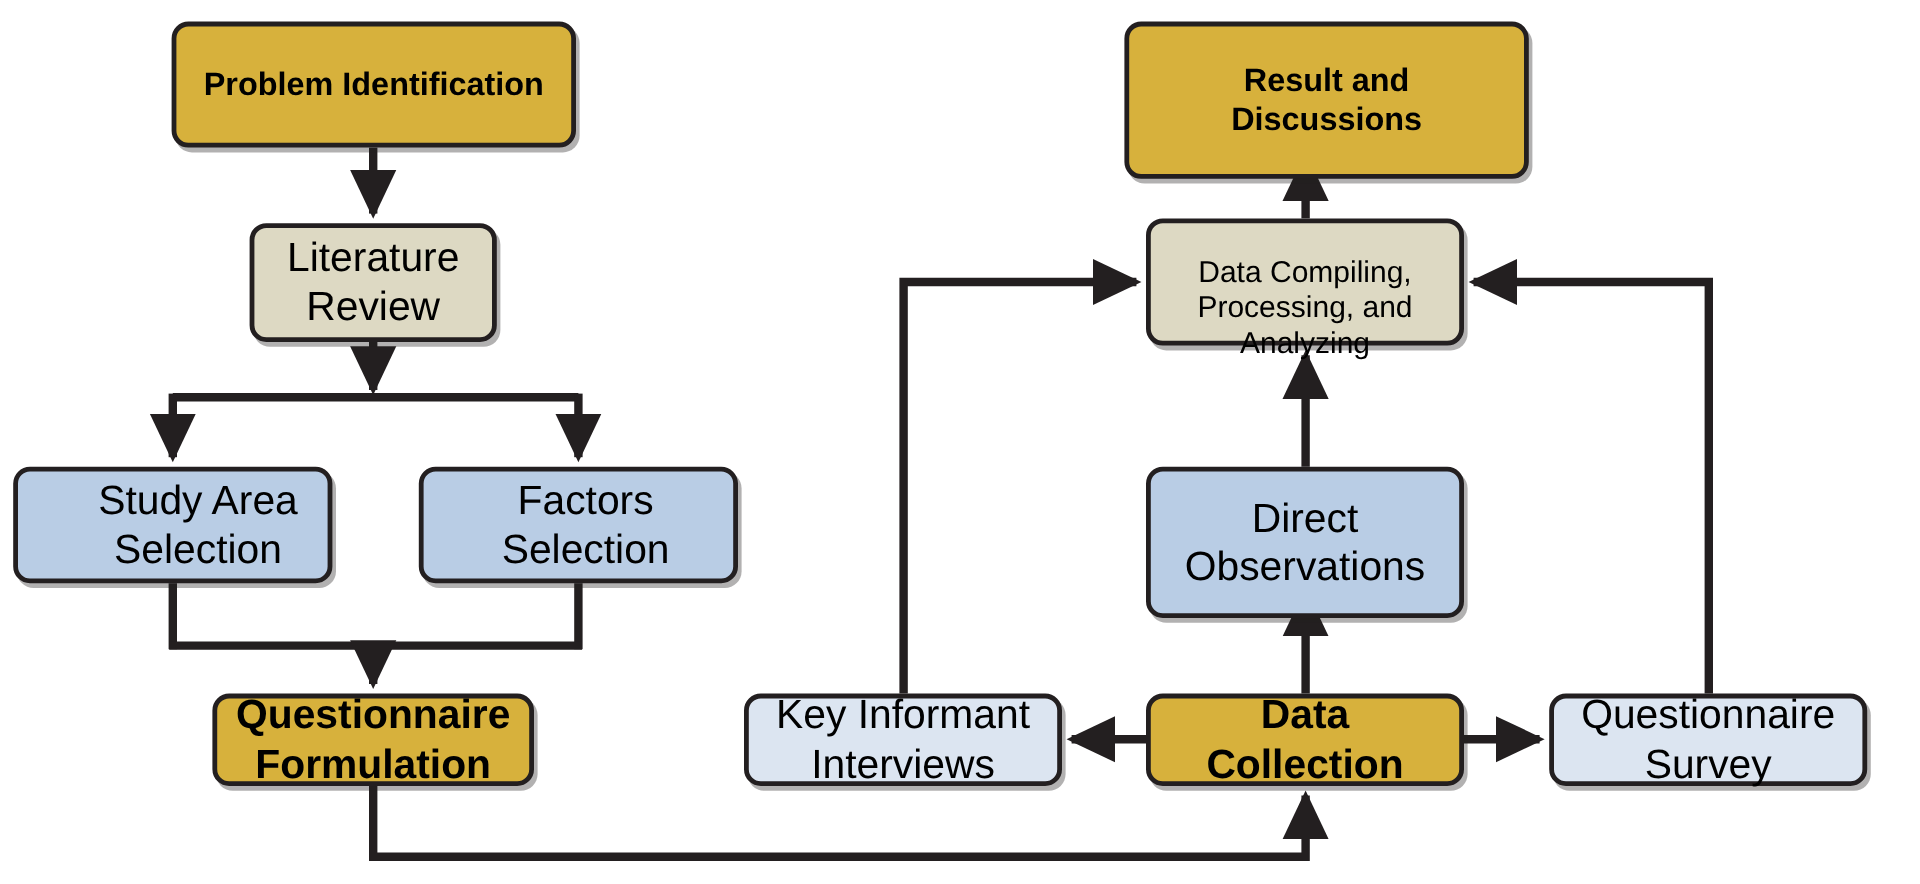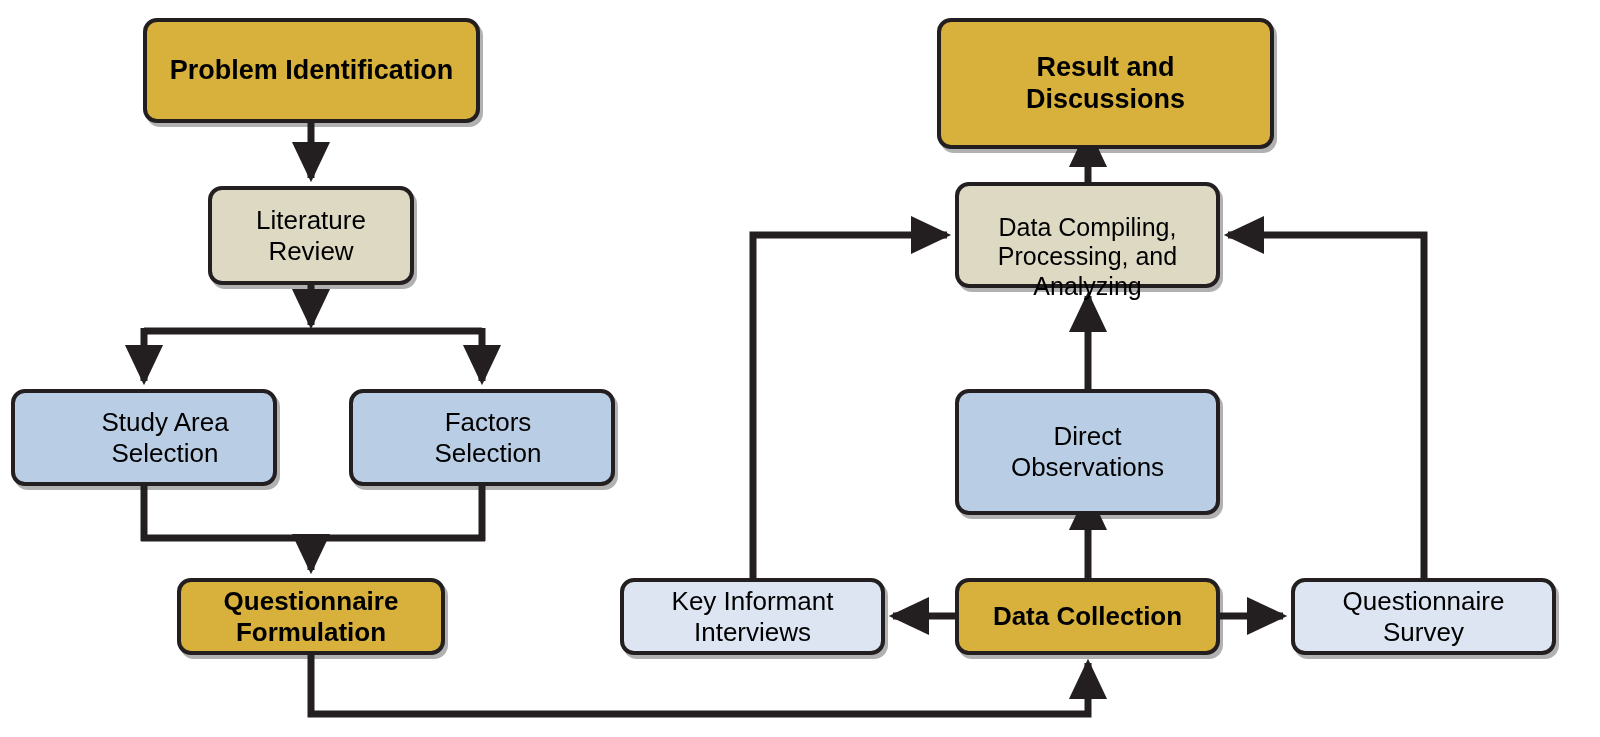--- a/index.html
+++ b/index.html
@@ -43,21 +43,21 @@
     padding: 0 8px;
     white-space: pre-line;
   }
   .fill-gold   { background: #d7b13c; }
   .fill-beige  { background: #ddd9c3; }
   .fill-blue   { background: #b9cde5; }
   .fill-paleblue { background: #dce5f1; }
   .bold   { font-weight: bold; }
   .normal { font-weight: normal; }
   .fs-27 { font-size: 27px; }
-  .fs-26 { font-size: 26px; }
+  .fs-26 { font-size: 34px; }
   .fs-25 { font-size: 25px; margin-top: 44px; }
 </style>
 </head>
 <body>
 
 <div id="canvas">
 
   <svg id="edges" viewBox="0 0 1600 737" xmlns="http://www.w3.org/2000/svg">
     <defs>
       <marker id="ah" markerWidth="7" markerHeight="7" refX="5.2" refY="3.1" orient="auto" markerUnits="strokeWidth">

